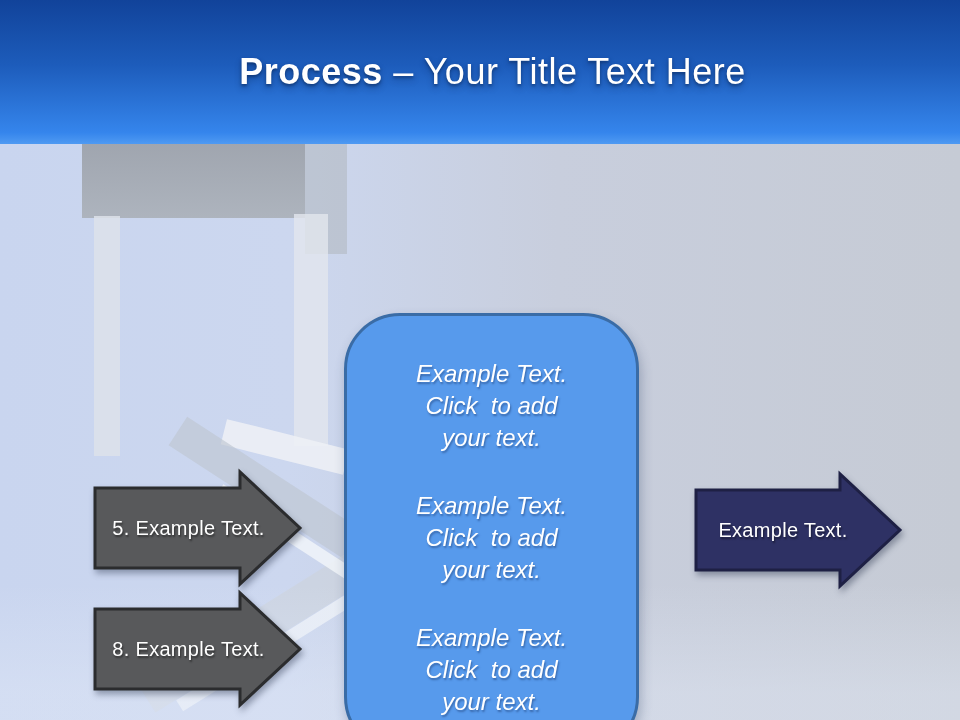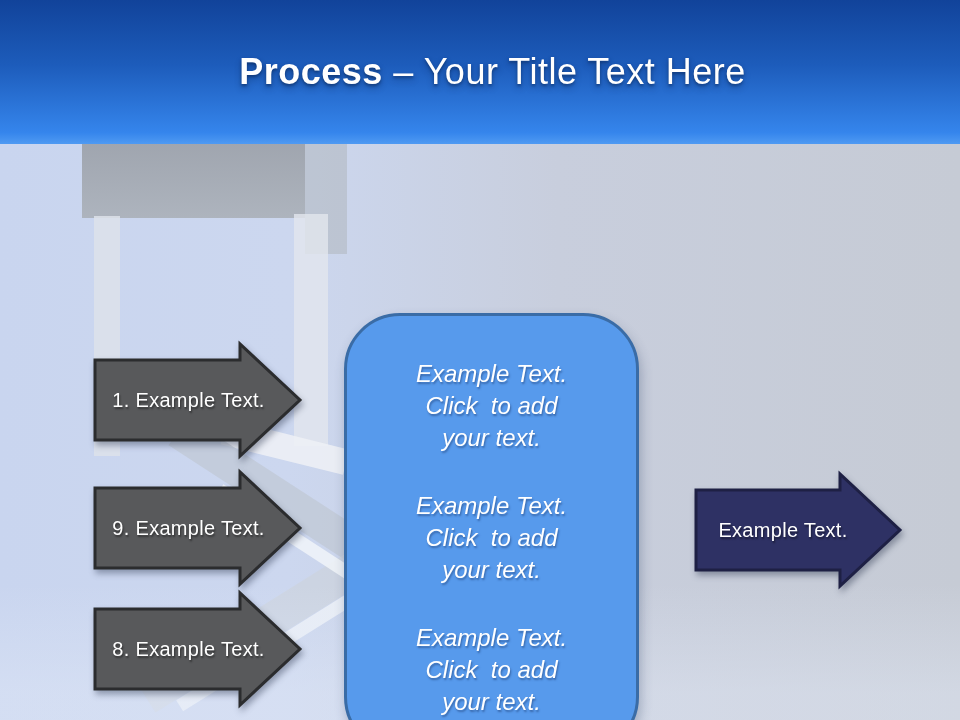--- a/index.html
+++ b/index.html
@@ -94,32 +94,26 @@
       <div class="wm wm-post-left"></div>
       <div class="wm wm-post-right"></div>
       <div class="wm wm-seat"></div>
       <div class="wm wm-leg-a"></div>
       <div class="wm wm-leg-b"></div>
       <div class="wm wm-leg-a2"></div>
       <div class="wm wm-leg-b2"></div>
       <div class="wm wm-bottom-glow"></div>
     </div>
 
-    <div class="arrow arrow-1">
-      <svg class="arrow-shadow" width="205" height="112" viewBox="0 0 205 112">
-        <polygon points="0,16 145,16 145,0 205,56 145,112 145,96 0,96" fill="var(--arrow_gray)" stroke="var(--arrow_gray_border)" stroke-width="3"></polygon>
-      </svg>
-      <div class="arrow-label">1. Example Text.</div>
-    </div>
 
     <div class="arrow arrow-2">
       <svg class="arrow-shadow" width="205" height="112" viewBox="0 0 205 112">
         <polygon points="0,16 145,16 145,0 205,56 145,112 145,96 0,96" fill="var(--arrow_gray)" stroke="var(--arrow_gray_border)" stroke-width="3"></polygon>
       </svg>
-      <div class="arrow-label">9. Example Text.</div>
+      <div class="arrow-label">5. Example Text.</div>
     </div>
 
     <div class="arrow arrow-3">
       <svg class="arrow-shadow" width="205" height="112" viewBox="0 0 205 112">
         <polygon points="0,16 145,16 145,0 205,56 145,112 145,96 0,96" fill="var(--arrow_gray)" stroke="var(--arrow_gray_border)" stroke-width="3"></polygon>
       </svg>
       <div class="arrow-label">8. Example Text.</div>
     </div>
 
     <div class="panel">

